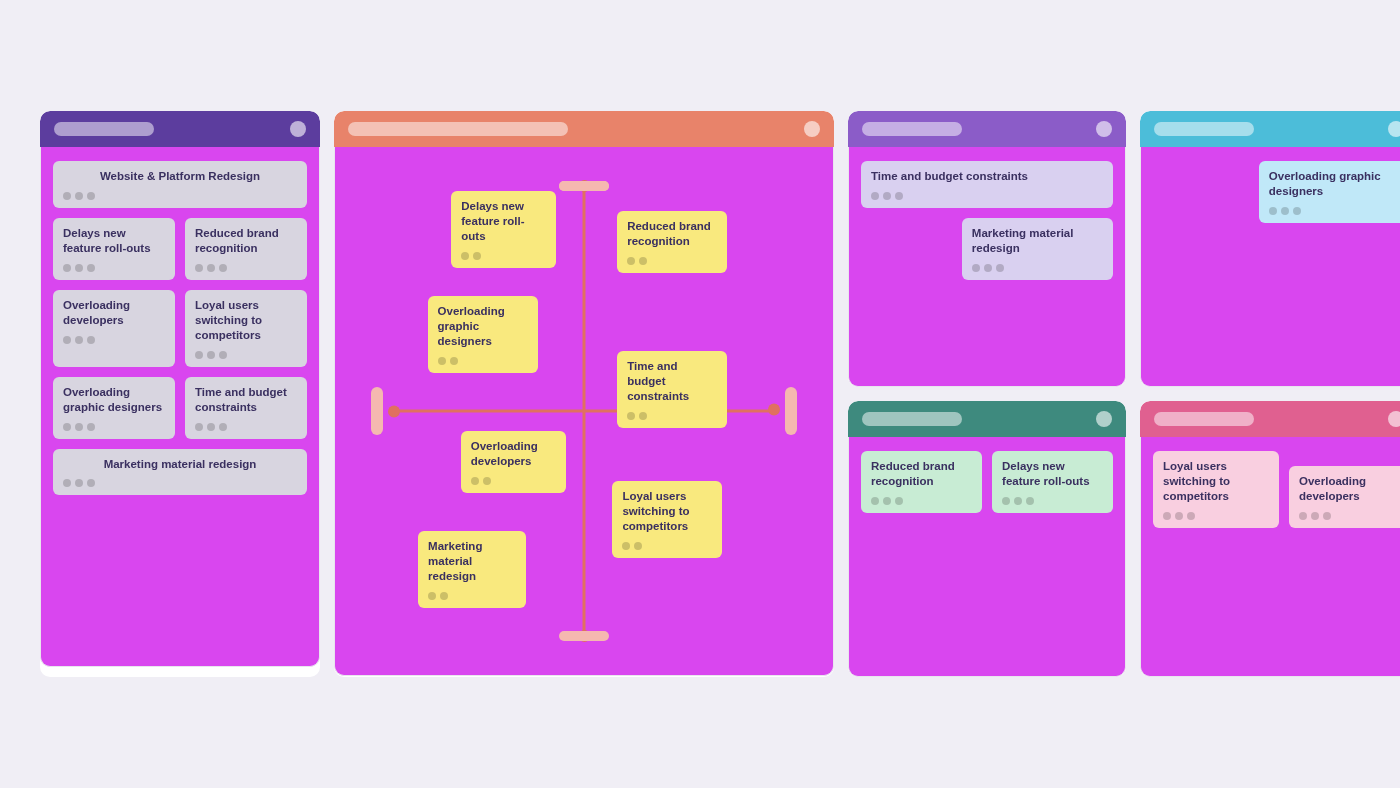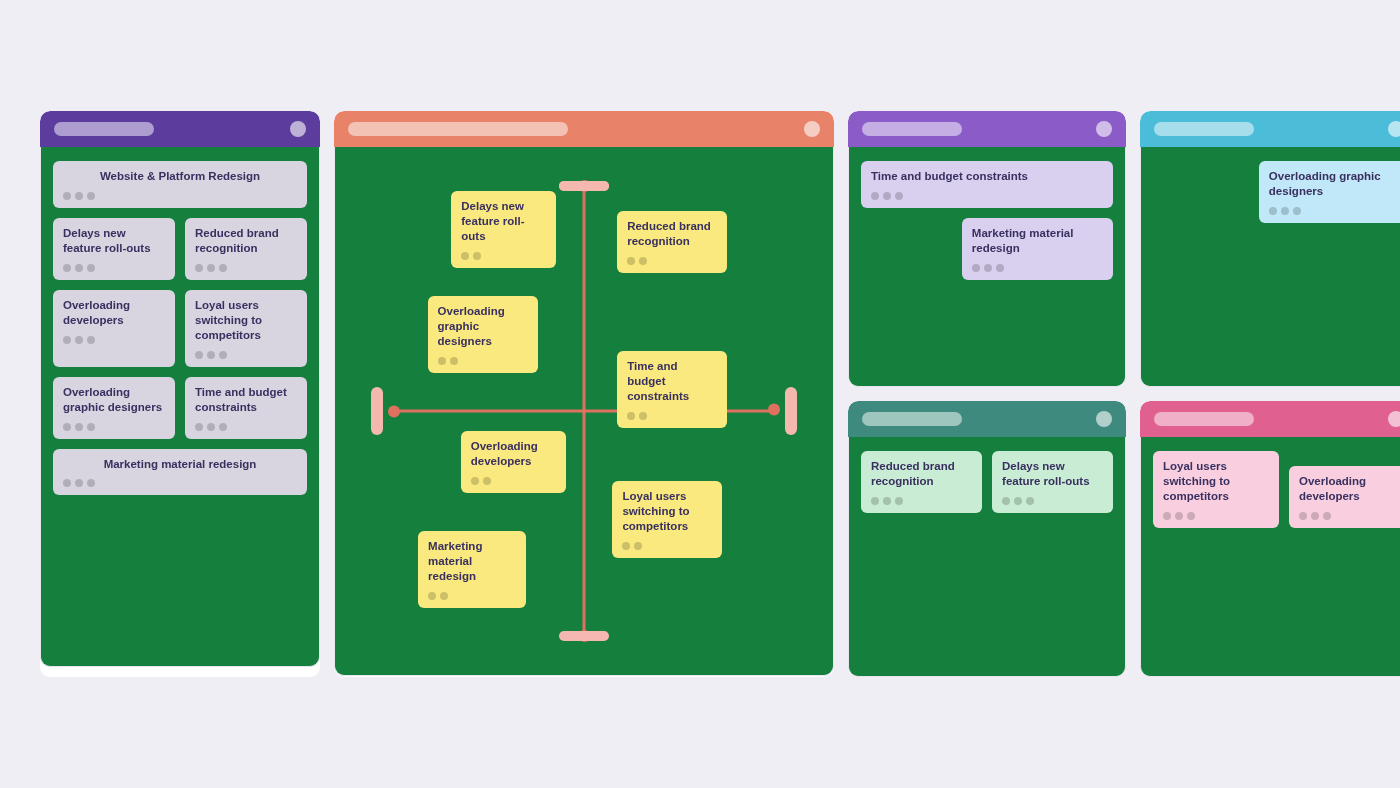--- a/index.html
+++ b/index.html
@@ -38,21 +38,21 @@
       background: rgba(255,255,255,0.5);
     }
     .panel-header-dot {
       width: 16px;
       height: 16px;
       border-radius: 50%;
       background: rgba(255,255,255,0.6);
     }
     .panel-body {
       padding: 14px 12px;
-      background: #15803d;
+      background: #d946ef;
       border: 1.5px solid #e8e5ee;
       border-top: none;
       border-radius: 0 0 10px 10px;
     }
     
     .sticky {
       border-radius: 6px;
       padding: 8px 10px;
       font-size: 11.5px;
       font-weight: 600;

